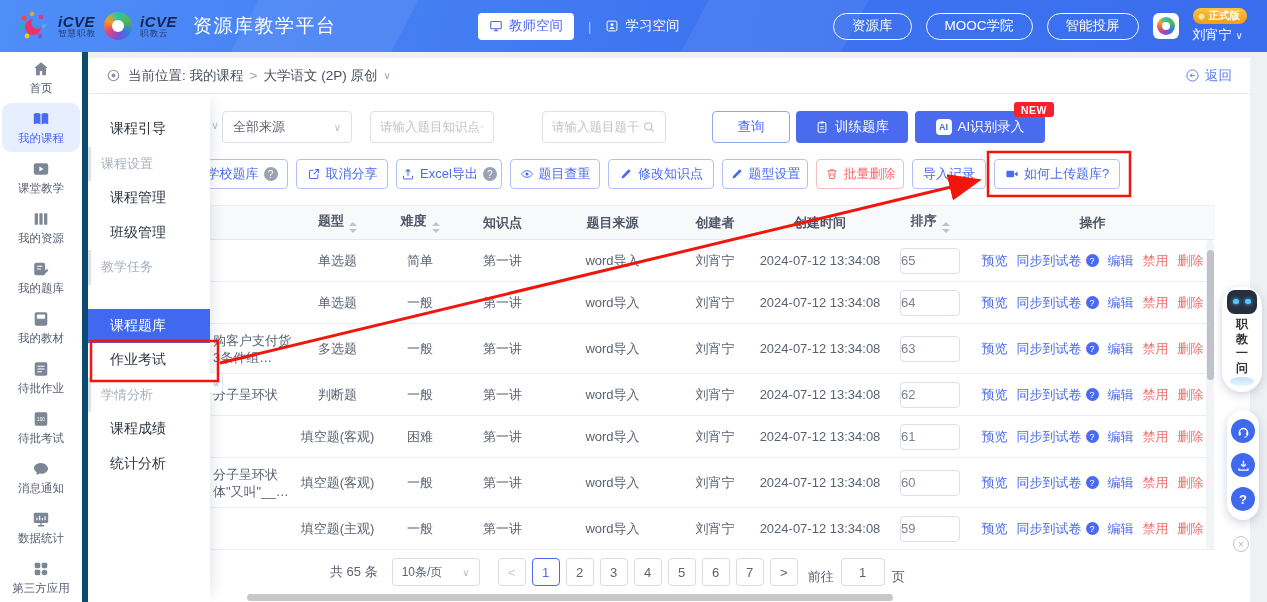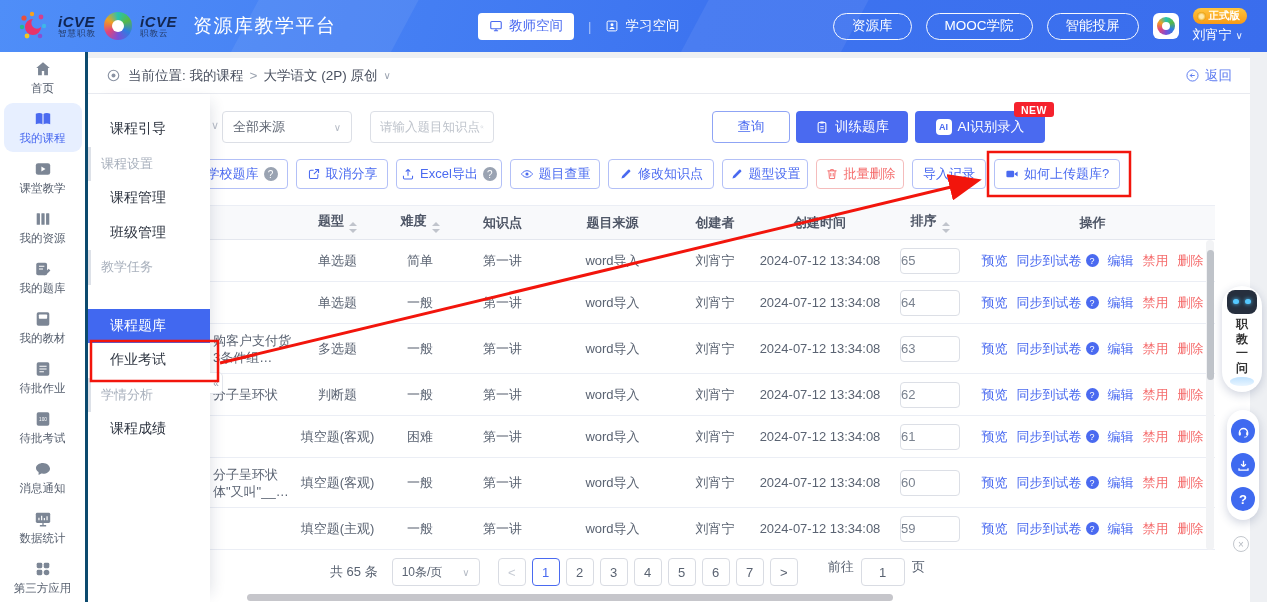--- a/index.html
+++ b/index.html
@@ -35,21 +35,21 @@
   .mini-tile{width:26px;height:26px;background:#fff;border-radius:6px;display:flex;align-items:center;justify-content:center}
   .mini-tile .shell{width:18px;height:18px}
   .mini-tile .shell::after{left:5px;top:5px;width:8px;height:8px}
   .user-col{display:flex;flex-direction:column;align-items:flex-start;gap:2px}
   .ver-badge{display:flex;align-items:center;gap:3px;height:16px;padding:0 7px 0 4px;border-radius:9px;background:linear-gradient(180deg,#ffc53d,#f99a16);color:#fff;font-size:10.5px;font-weight:bold}
   .medal{width:9px;height:9px;border-radius:50%;background:radial-gradient(#ffe9a8 30%,#e8a10e 70%);display:inline-block}
   .user-name{color:#fff;font-size:13px;display:flex;align-items:center;gap:4px;cursor:pointer}
   .user-name .caret{font-size:10px;opacity:.9}
 
   
-  #icon-sidebar{position:absolute;left:0;top:52px;width:88px;height:550px;background:#fff;border-right:3px solid #0c4a6e;padding-top:1px}
+  #icon-sidebar{position:absolute;left:0;top:52px;width:88px;height:550px;background:#fff;border-right:6px solid #0c4a6e;padding-top:1px}
   .side-item{width:78px;height:49px;margin:0 auto 1px;border-radius:9px;display:flex;flex-direction:column;align-items:center;justify-content:center;cursor:pointer;color:#7c8695}
   .side-item .ico{width:18px;height:18px}
   .side-item .lbl{font-size:11.5px;margin-top:3px;color:#555e6d;white-space:nowrap}
   .side-item.active{background:#e7efff;color:var(--primary)}
   .side-item.active .lbl{color:var(--primary)}
 
   
   #breadcrumb{position:absolute;left:88px;top:58px;width:1162px;height:36px;background:#fff;border-bottom:1px solid #e8eaf0;display:flex;align-items:center;padding:0 18px;color:#4a5160;font-size:13.5px}
   #breadcrumb .ico{width:15px;height:15px;color:#8a93a3;margin-right:7px}
   #breadcrumb .sep{margin:0 6px;color:#9aa2af}
@@ -102,21 +102,21 @@
   .act-link.red{color:var(--danger)}
   .act-link .help-dot{width:13px;height:13px;font-size:9px}
 
   
   #pagination{position:absolute;left:330px;top:557px;height:30px;display:flex;align-items:center;font-size:13px;color:#5a6372}
   .pg-total{margin-right:14px}
   .pg-select{width:88px;height:28px;border:1px solid #d9dce3;border-radius:4px;display:flex;align-items:center;justify-content:space-between;padding:0 9px;font-size:12px;cursor:pointer;margin-right:18px}
   .pg-box{width:28px;height:28px;border:1px solid #d9dce3;border-radius:4px;background:#fff;display:flex;align-items:center;justify-content:center;font-size:13px;color:#5a6372;cursor:pointer;margin-right:6px}
   .pg-box.disabled{color:#c6cbd4}
   .pg-box.active{border-color:var(--primary);color:var(--primary)}
-  .pg-goto{margin-left:24px;display:flex;align-items:flex-start;gap:7px}
+  .pg-goto{margin-left:4px;display:flex;align-items:flex-end;gap:7px}
   .pg-goto input{width:44px;height:28px;border:1px solid #d9dce3;border-radius:4px;text-align:center;font-size:13px;color:#5a6372;outline:none}
 
   
   #v-track{position:absolute;left:1206px;top:240px;width:8px;height:310px;background:#f2f3f5;border-radius:4px}
   #v-thumb{position:absolute;left:1207px;top:250px;width:7px;height:130px;background:#bfc3c9;border-radius:4px}
   #h-thumb{position:absolute;left:247px;top:594px;width:646px;height:7px;background:#c6c6cb;border-radius:4px}
 
   
   #submenu{position:absolute;left:88px;top:94px;width:122px;height:508px;background:#fff;box-shadow:9px 0 14px -8px rgba(31,45,80,.14);z-index:5;padding-top:18px}
   .sm-link{height:34.5px;display:flex;align-items:center;padding-left:22px;font-size:14px;color:#2f3642;cursor:pointer}
@@ -343,20 +343,29 @@
 
   <div id="main-card"></div>
 
   <span class="f-caret">∨</span>
   <div class="box" id="sel-source">
     <span>全部来源</span>
     <span class="caret">∨</span>
   </div>
   <div class="box f-input" id="inp-kp">
     <span class="ph">请输入题目知识点</span>
+    <span class="ico">
+        <svg viewBox="0 0 20 20">
+          <circle cx="9" cy="9" r="5.2" fill="none" stroke="currentColor" stroke-width="1.5"></circle>
+          <path d="M13 13l3.6 3.6" stroke="currentColor" stroke-width="1.5"></path>
+        </svg>
+      </span>
+  </div>
+  <div class="box f-input" id="inp-stem">
+    <span class="ph">请输入题目题干</span>
     <span class="ico">
         <svg viewBox="0 0 20 20">
           <circle cx="9" cy="9" r="5.2" fill="none" stroke="currentColor" stroke-width="1.5"></circle>
           <path d="M13 13l3.6 3.6" stroke="currentColor" stroke-width="1.5"></path>
         </svg>
       </span>
   </div>
   <button id="btn-query">查询</button>
   <div class="btn-solid" id="btn-train">
     <span class="ico">
@@ -657,20 +666,21 @@
   <div id="submenu">
       <div class="sm-link">课程引导</div>
       <div class="sm-section">课程设置</div>
       <div class="sm-link">课程管理</div>
       <div class="sm-link">班级管理</div>
       <div class="sm-section">教学任务</div>
       <div class="sm-link active">课程题库</div>
       <div class="sm-link">作业考试</div>
       <div class="sm-section">学情分析</div>
       <div class="sm-link">课程成绩</div>
+      <div class="sm-link">统计分析</div>
     </div>
   <div id="collapse-handle">«</div>
 
   <div id="assistant">
     <span class="robot-head"></span>
     <span class="assist-txt">职教一问</span>
     <span class="assist-base"></span>
   </div>
   <div id="float-tools">
       <span class="ft-circle">

